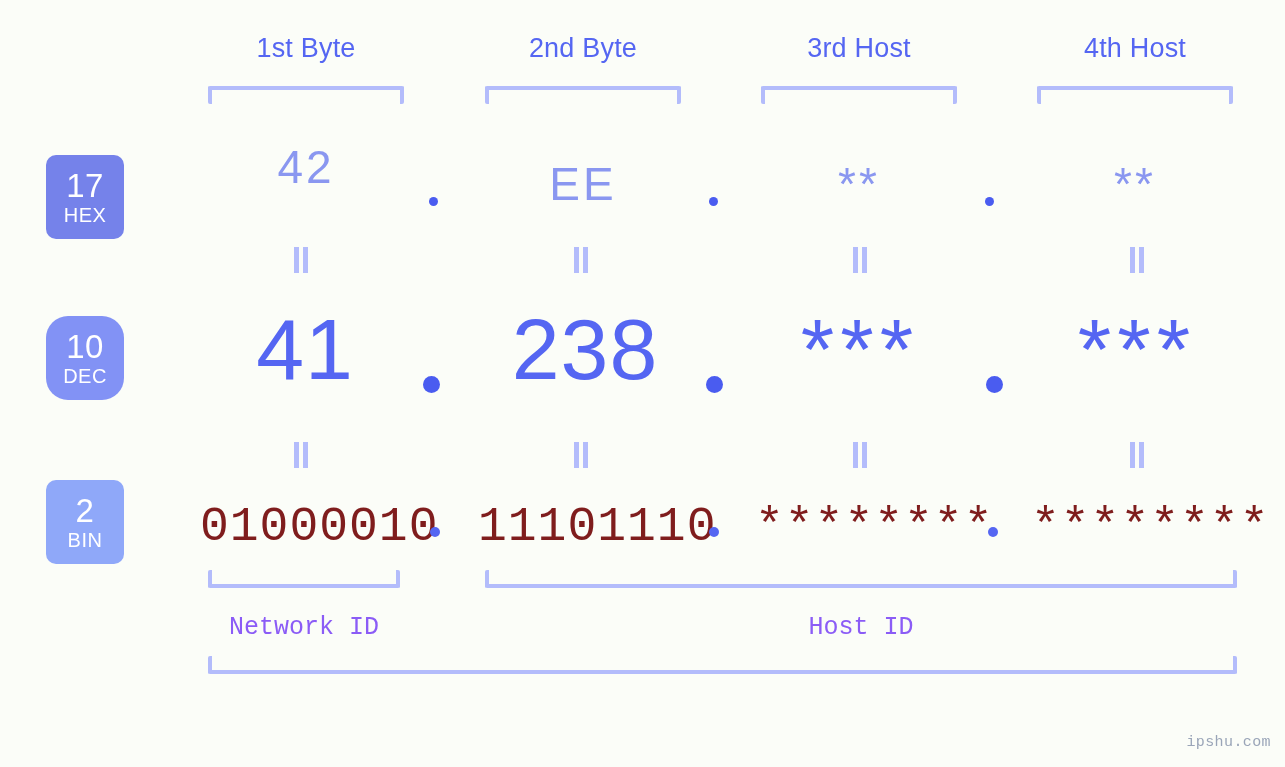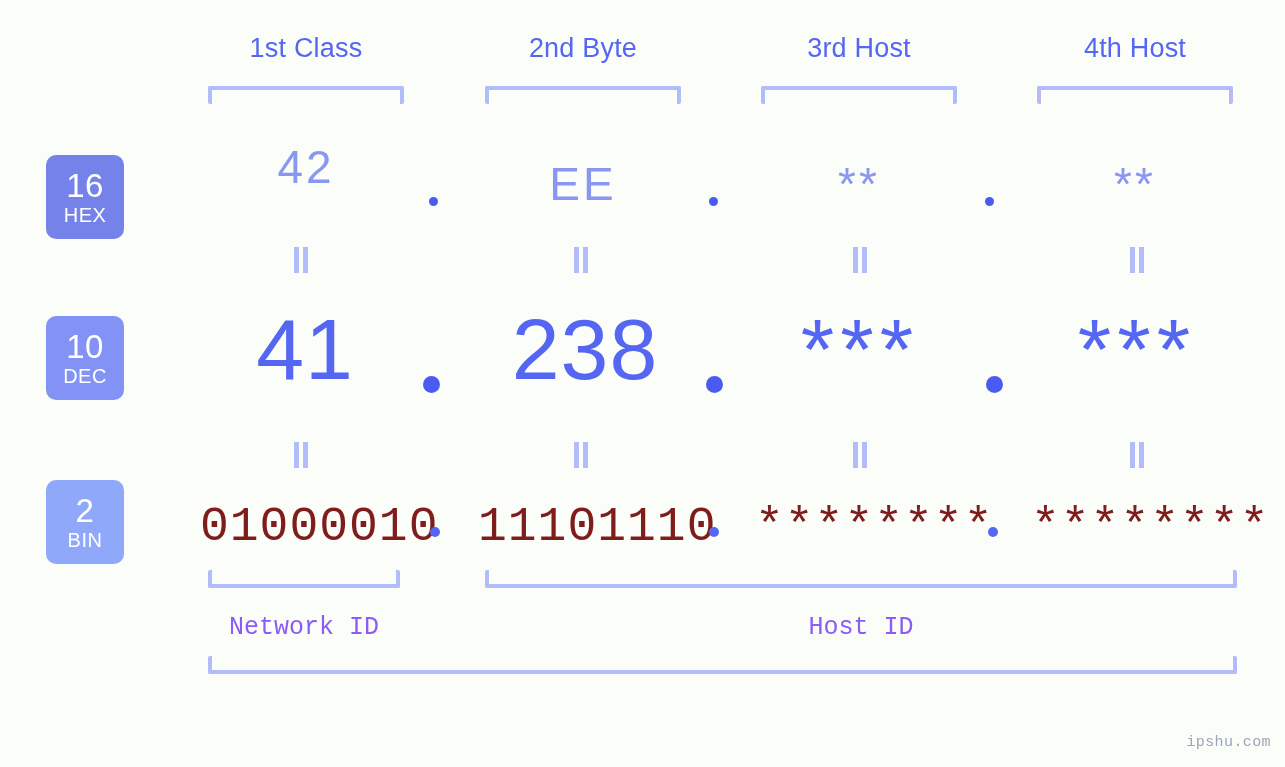--- a/index.html
+++ b/index.html
@@ -156,32 +156,32 @@
     font-family: "Liberation Mono", monospace;
     color: #9aa5b8;
     letter-spacing: 0.4px;
   }
 </style>
 </head>
 <body>
 
 <div id="stage">
 
-  <div class="byte-label" style="left:208px; width:196px;">1st Class</div>
+  <div class="byte-label" style="left:208px; width:196px;">1st Byte</div>
   <div class="byte-label" style="left:485px; width:196px;">2nd Byte</div>
   <div class="byte-label" style="left:761px; width:196px;">3rd Host</div>
   <div class="byte-label" style="left:1037px; width:196px;">4th Host</div>
 
   <div class="bracket bracket-down" style="left:208px; top:86px; width:196px;"></div>
   <div class="bracket bracket-down" style="left:485px; top:86px; width:196px;"></div>
   <div class="bracket bracket-down" style="left:761px; top:86px; width:196px;"></div>
   <div class="bracket bracket-down" style="left:1037px; top:86px; width:196px;"></div>
 
   <div class="badge" style="top:155px; background:#7582ea;">
-    <span class="num">16</span>
+    <span class="num">17</span>
     <span class="nm">HEX</span>
   </div>
 
   <div class="cell hex" style="left:208px; top:140px; width:196px;">42</div>
   <div class="dot small" style="left:429px; top:197px;"></div>
   <div class="cell hex" style="left:485px; top:157px; width:196px;">EE</div>
   <div class="dot small" style="left:709px; top:197px;"></div>
   <div class="cell hex" style="left:761px; top:157px; width:196px;">**</div>
   <div class="dot small" style="left:985px; top:197px;"></div>
   <div class="cell hex" style="left:1037px; top:157px; width:196px;">**</div>
@@ -196,21 +196,21 @@
     </div>
   <div class="eq" style="left:851px; top:247px;">
       <i></i>
       <i></i>
     </div>
   <div class="eq" style="left:1128px; top:247px;">
       <i></i>
       <i></i>
     </div>
 
-  <div class="badge" style="top:316px; background:#8292f5;">
+  <div class="badge" style="top:316px; background:#8292f5;border-radius:22px;">
     <span class="num">10</span>
     <span class="nm">DEC</span>
   </div>
 
   <div class="cell dec" style="left:190px; top:300px; width:230px;">41</div>
   <div class="dot big" style="left:423px; top:376px;"></div>
   <div class="cell dec" style="left:470px; top:300px; width:230px;">238</div>
   <div class="dot big" style="left:706px; top:376px;"></div>
   <div class="cell dec masked" style="left:745px; top:300px; width:230px;">***</div>
   <div class="dot big" style="left:986px; top:376px;"></div>

